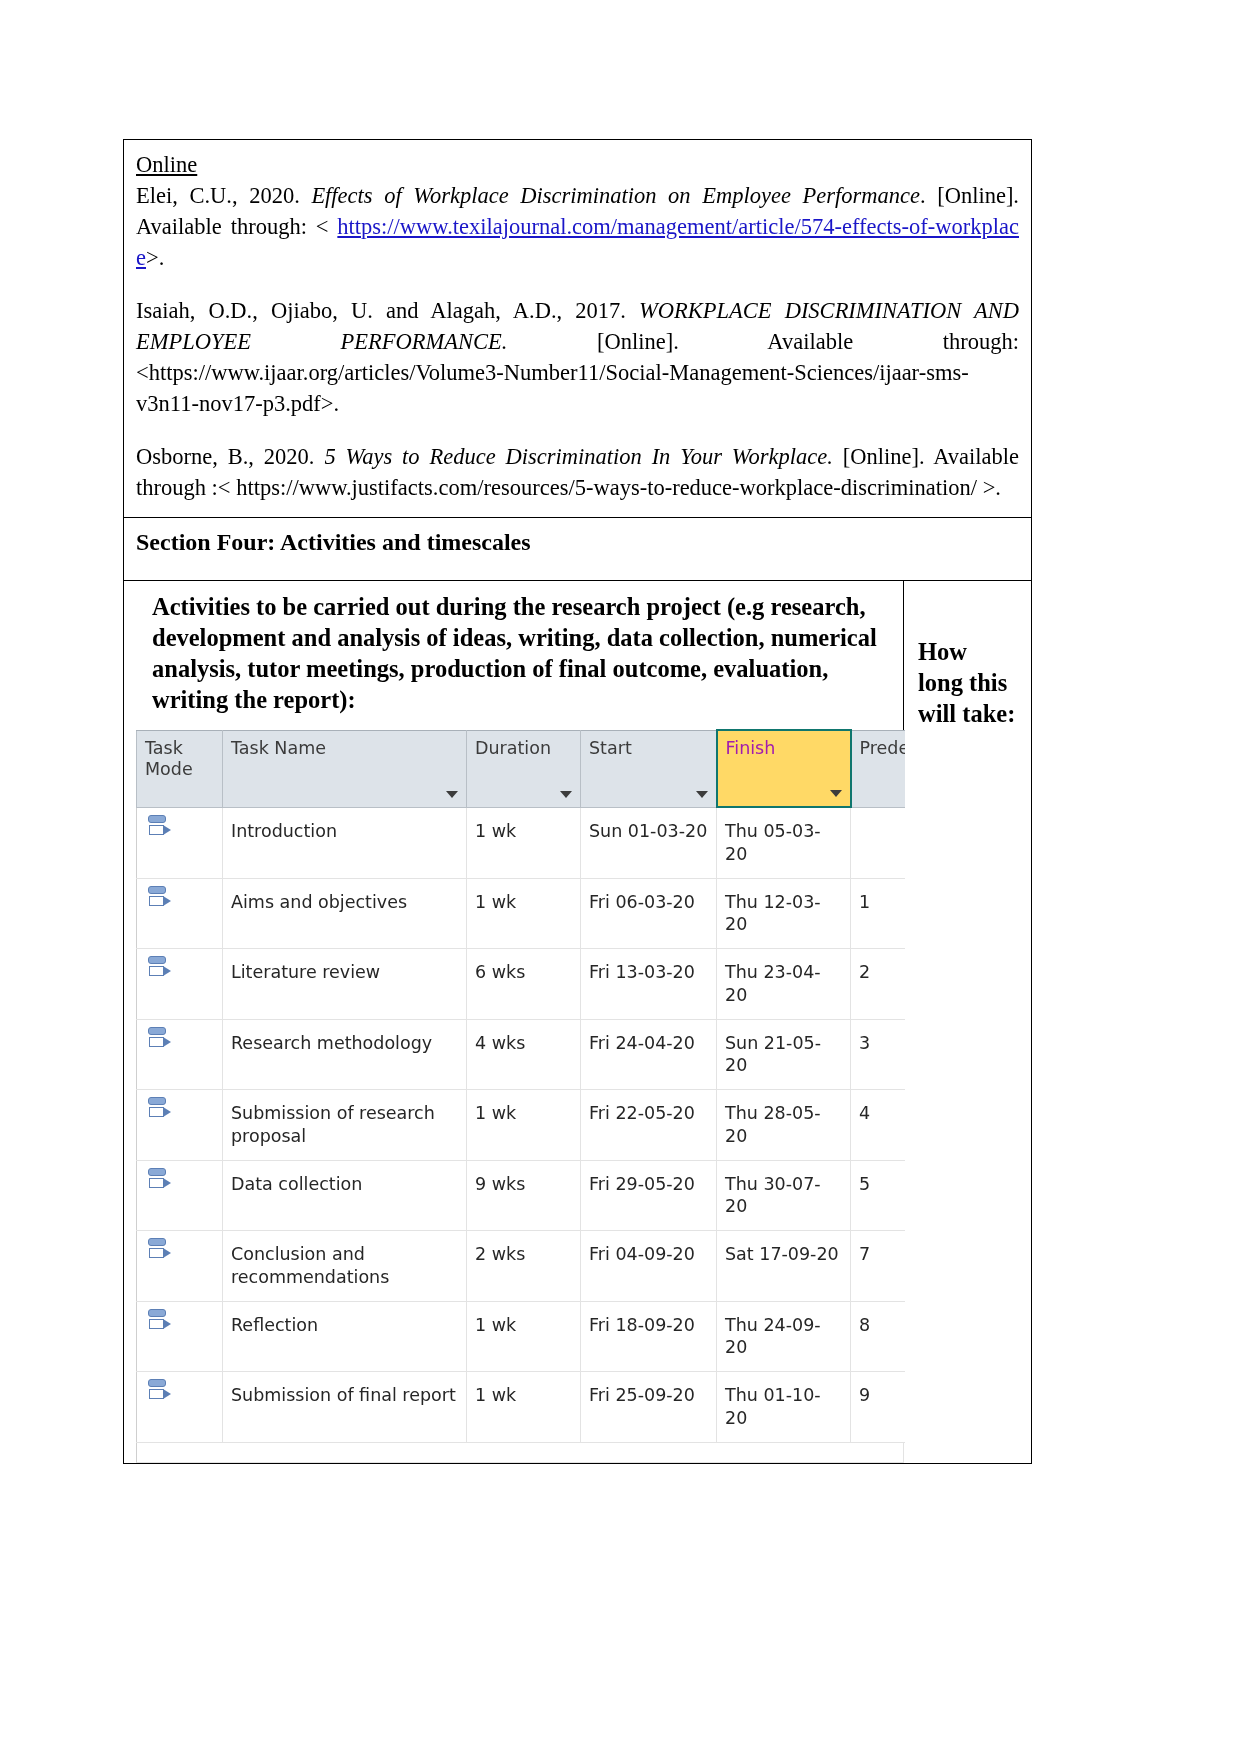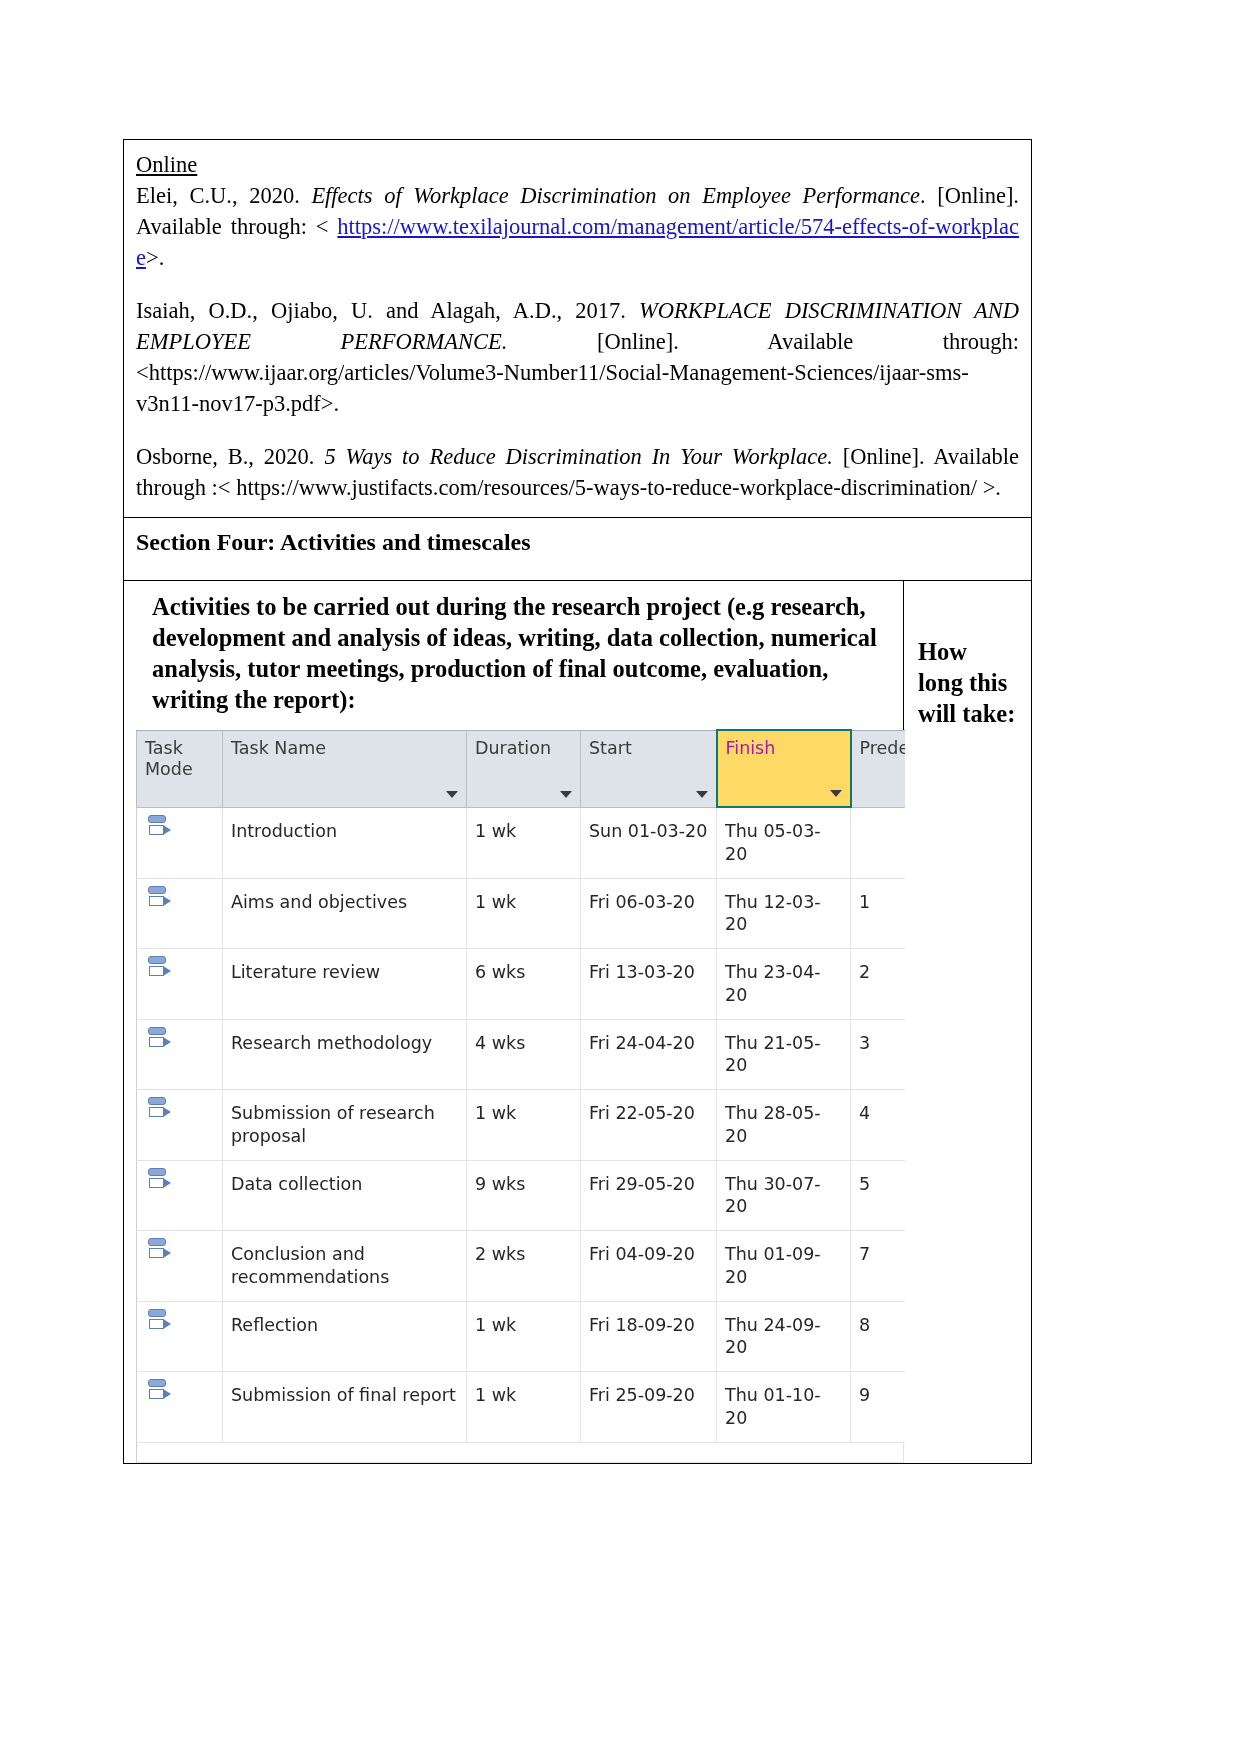--- a/index.html
+++ b/index.html
@@ -286,21 +286,21 @@
               <tr>
                 <td class="mode-cell">
                   <span class="mode-icon">
                     <span class="bar"></span>
                     <span class="arrow"></span>
                   </span>
                 </td>
                 <td>Research methodology</td>
                 <td>4 wks</td>
                 <td>Fri 24-04-20</td>
-                <td>Thu 21-05-20</td>
+                <td>Sun 21-05-20</td>
                 <td class="pred-cell">3</td>
               </tr>
               <tr>
                 <td class="mode-cell">
                   <span class="mode-icon">
                     <span class="bar"></span>
                     <span class="arrow"></span>
                   </span>
                 </td>
                 <td>Submission of research proposal</td>
@@ -325,21 +325,21 @@
               <tr>
                 <td class="mode-cell">
                   <span class="mode-icon">
                     <span class="bar"></span>
                     <span class="arrow"></span>
                   </span>
                 </td>
                 <td>Conclusion and recommendations</td>
                 <td>2 wks</td>
                 <td>Fri 04-09-20</td>
-                <td>Thu 01-09-20</td>
+                <td>Sat 17-09-20</td>
                 <td class="pred-cell">7</td>
               </tr>
               <tr>
                 <td class="mode-cell">
                   <span class="mode-icon">
                     <span class="bar"></span>
                     <span class="arrow"></span>
                   </span>
                 </td>
                 <td>Reflection</td>

